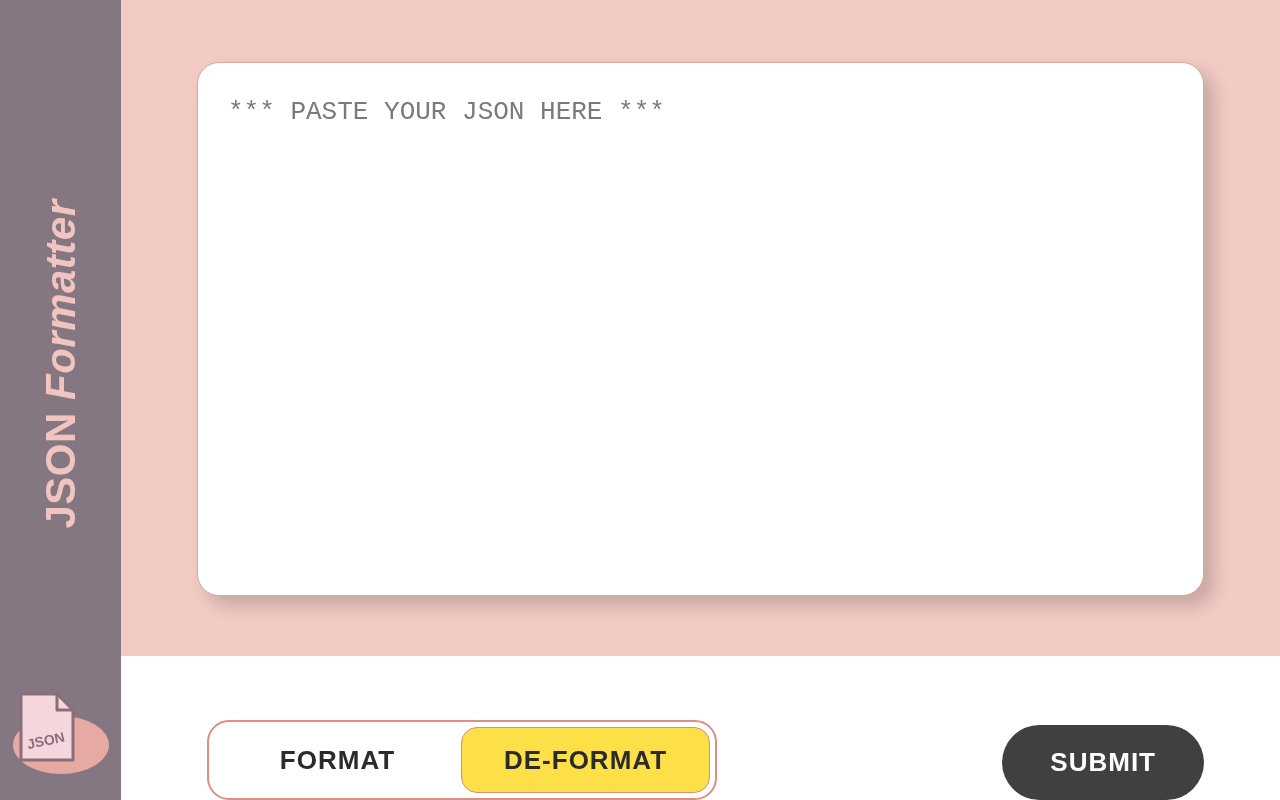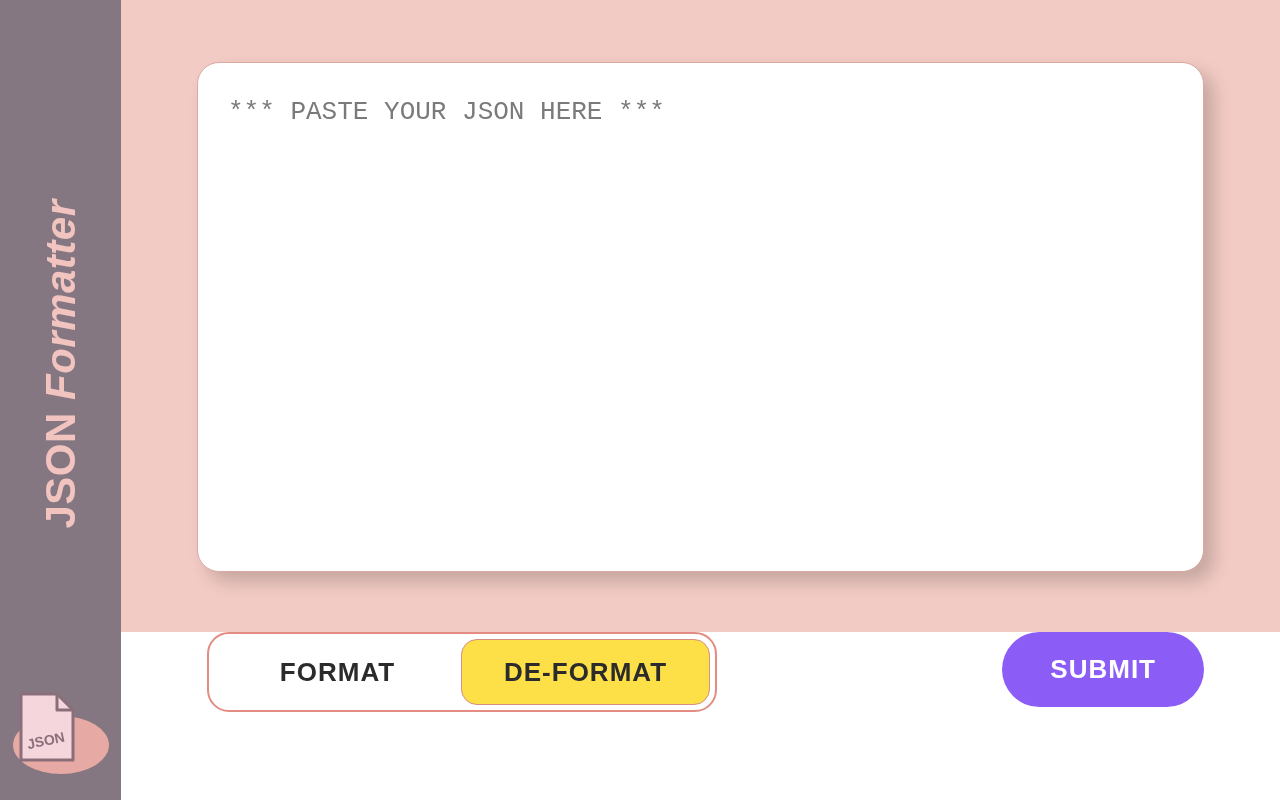--- a/index.html
+++ b/index.html
@@ -77,23 +77,23 @@
     font-family: "Courier New", Courier, monospace;
     font-size: 26px;
     color: #7a7a7a;
     resize: none;
     outline: none;
   }
   .editor::placeholder { color: #7a7a7a; }
 
   .bottom-bar {
     background: #ffffff;
-    height: 168px;
+    height: 144px;
     display: flex;
-    align-items: flex-start;
+    align-items: flex-end;
     padding: 0 76px 0 86px;
     gap: 40px;
   }
 
   .toggle {
     display: flex;
     border: 2px solid #e48c82;
     border-radius: 22px;
     padding: 5px;
     width: 510px;
@@ -114,21 +114,21 @@
     user-select: none;
   }
   .toggle-opt.active {
     background: #fde047;
     border: 1px solid #d98e84;
   }
 
   .spacer { flex: 1; }
 
   .submit-btn {
-    background: #8b5cf6;
+    background: #404040;
     color: #ffffff;
     font-size: 26px;
     font-weight: 800;
     letter-spacing: 1px;
     border: none;
     border-radius: 40px;
     padding: 22px 48px;
     cursor: pointer;
   }
 </style>

